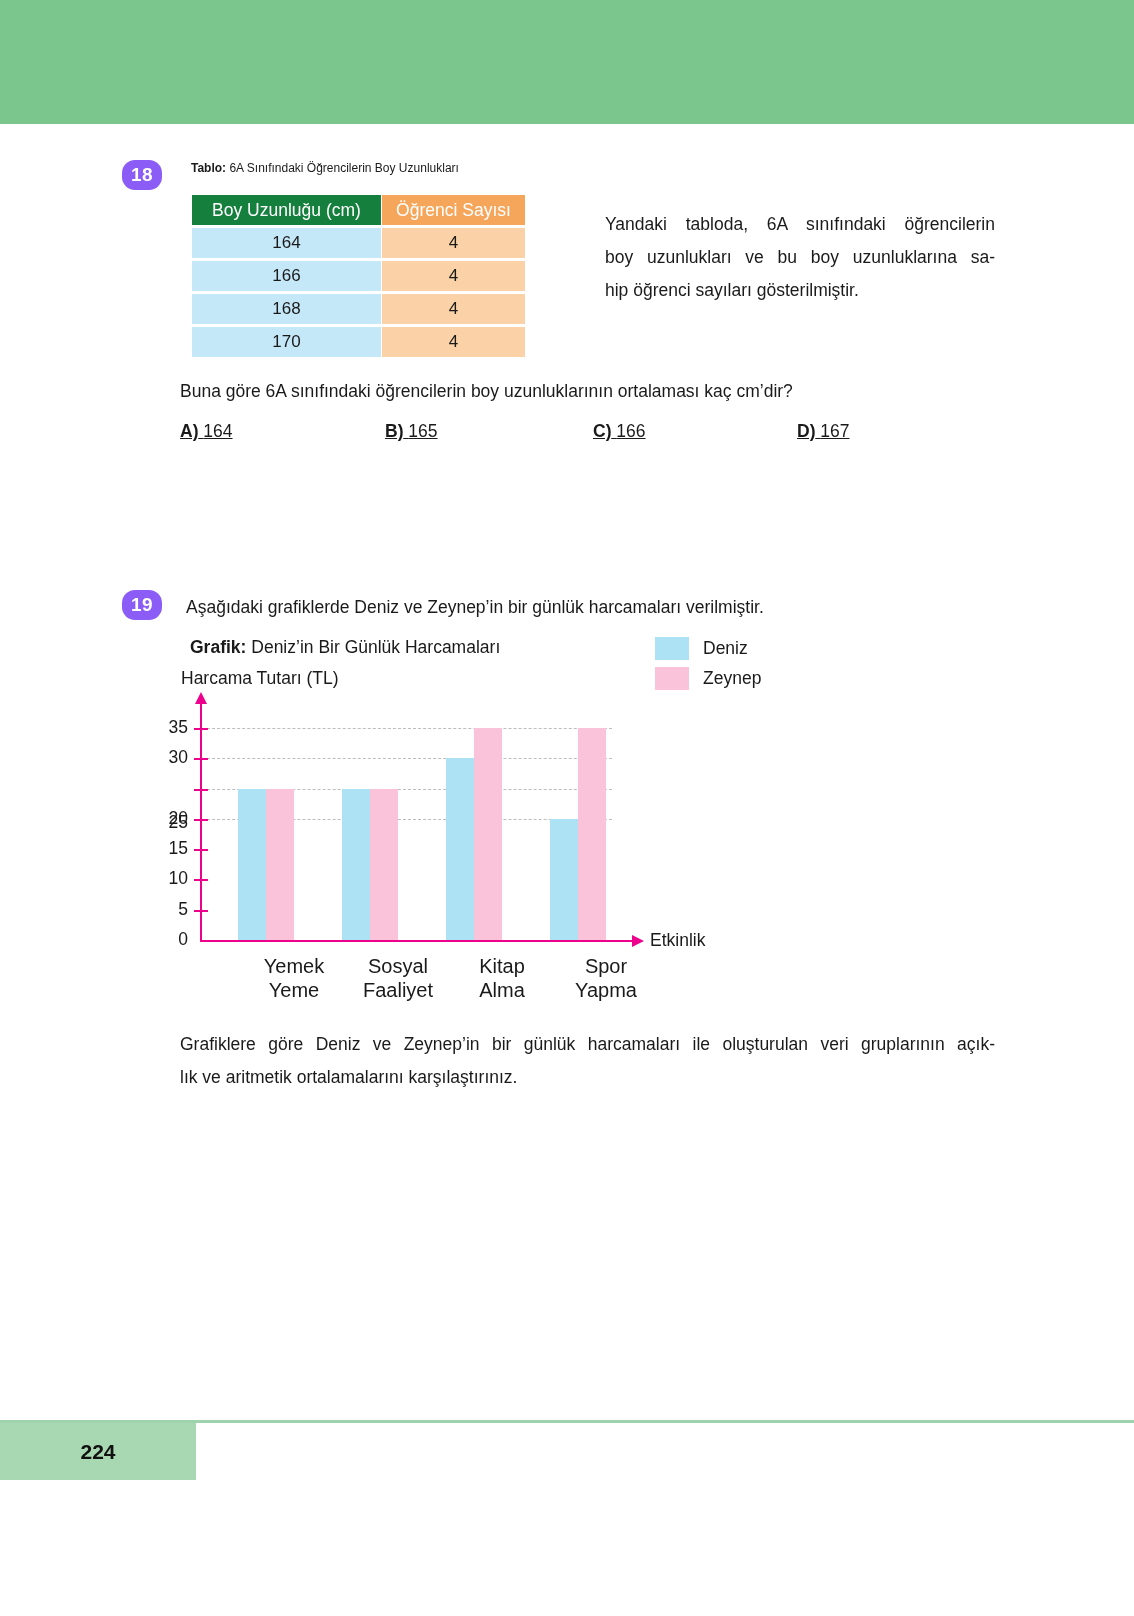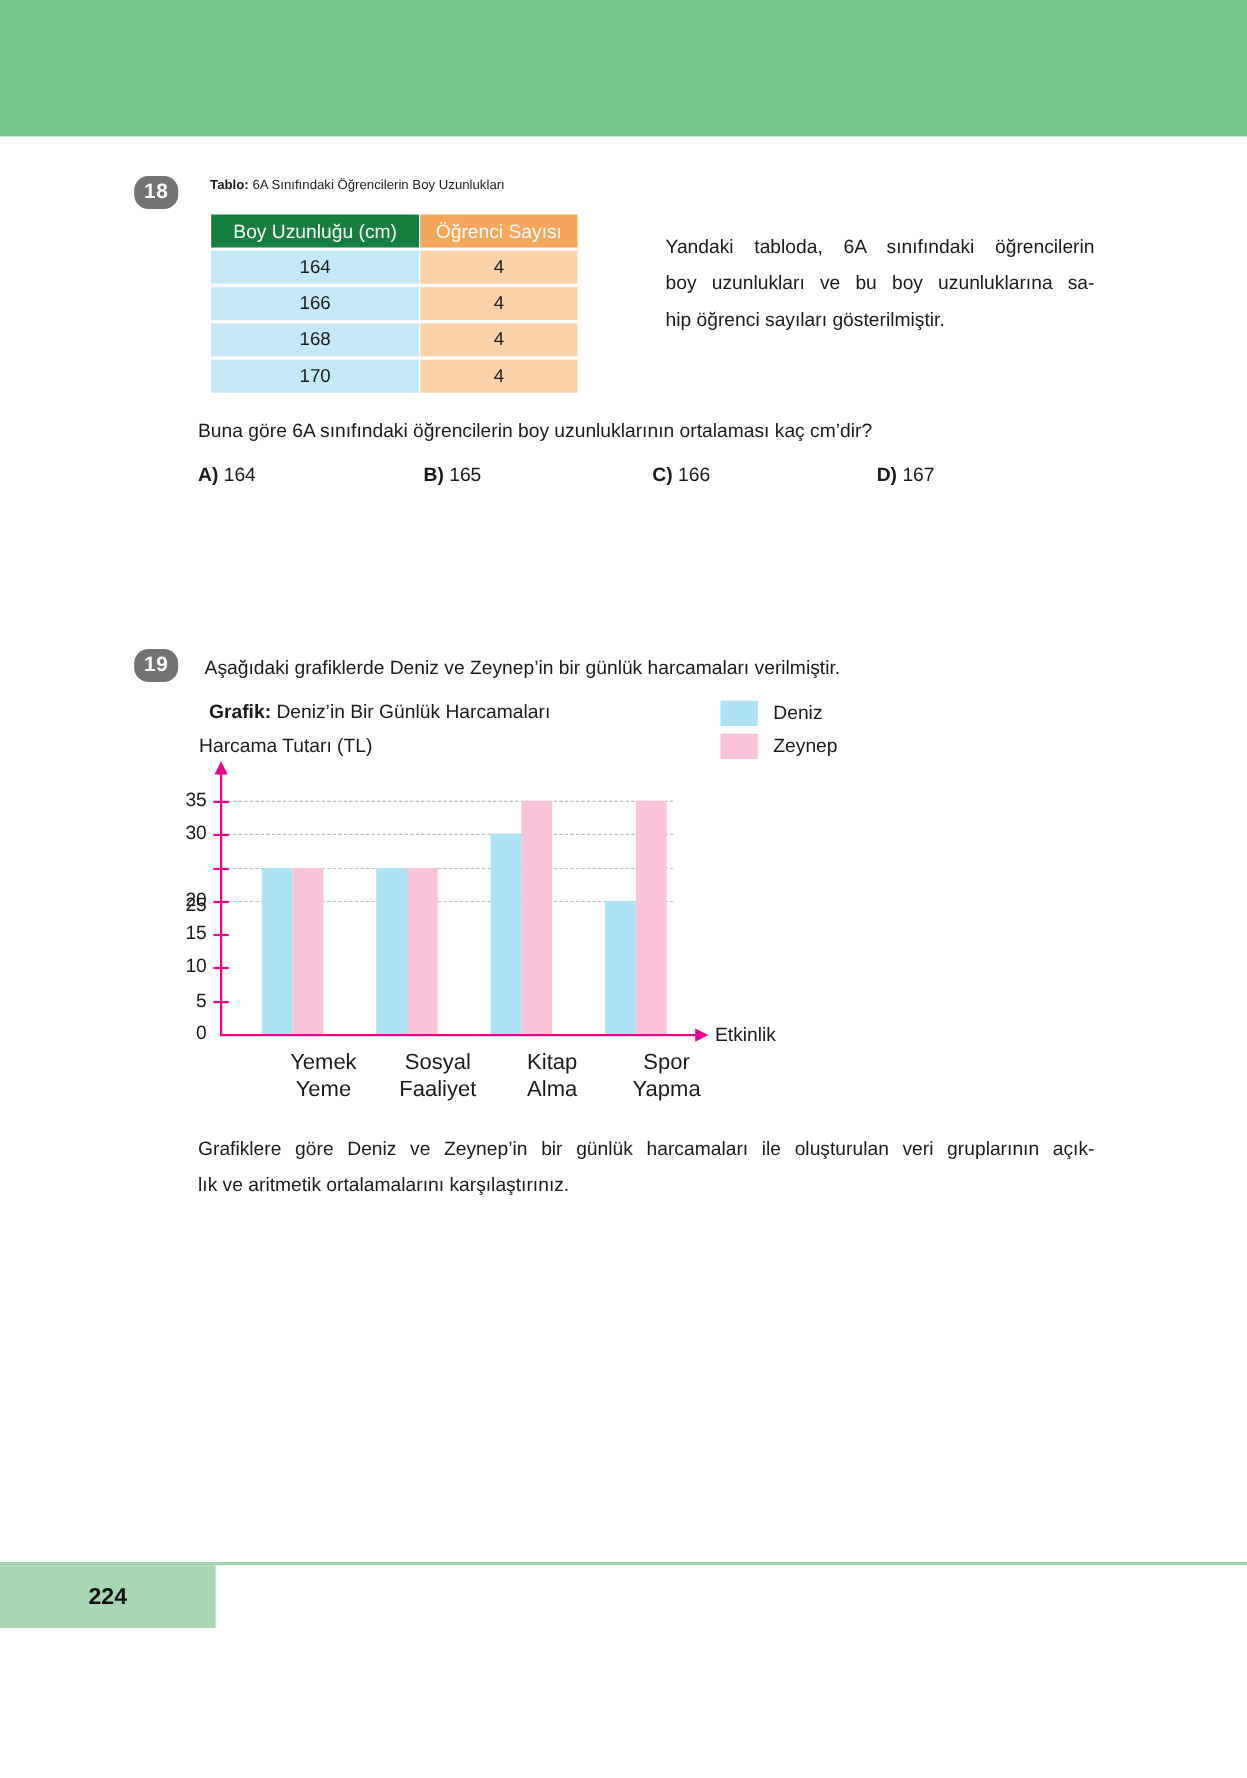--- a/index.html
+++ b/index.html
@@ -43,21 +43,21 @@
     font-size: 21px;
     font-weight: bold;
     color: #111;
   }
 
   
   .qbadge {
     position: absolute;
     width: 40px; height: 30px;
     border-radius: 13px;
-    background: #737373;
+    background: #8b5cf6;
     color: #ffffff;
     font-weight: bold;
     font-size: 19px;
     display: flex;
     align-items: center;
     justify-content: center;
     letter-spacing: 0.5px;
   }
   #badge18 { left: 122px; top: 160px; }
   #badge19 { left: 122px; top: 590px; }
@@ -107,20 +107,21 @@
   }
   .options {
     position: absolute;
     left: 180px; top: 421px;
     width: 720px;
     font-size: 17.5px;
   }
   .options .opt {
     position: absolute;
     white-space: nowrap;
+    text-decoration: underline;
   }
   .options .opt b { font-weight: bold; }
   .opt-a { left: 0px; }
   .opt-b { left: 205px; }
   .opt-c { left: 413px; }
   .opt-d { left: 617px; }
 
   
   .q19-intro {
     position: absolute;

